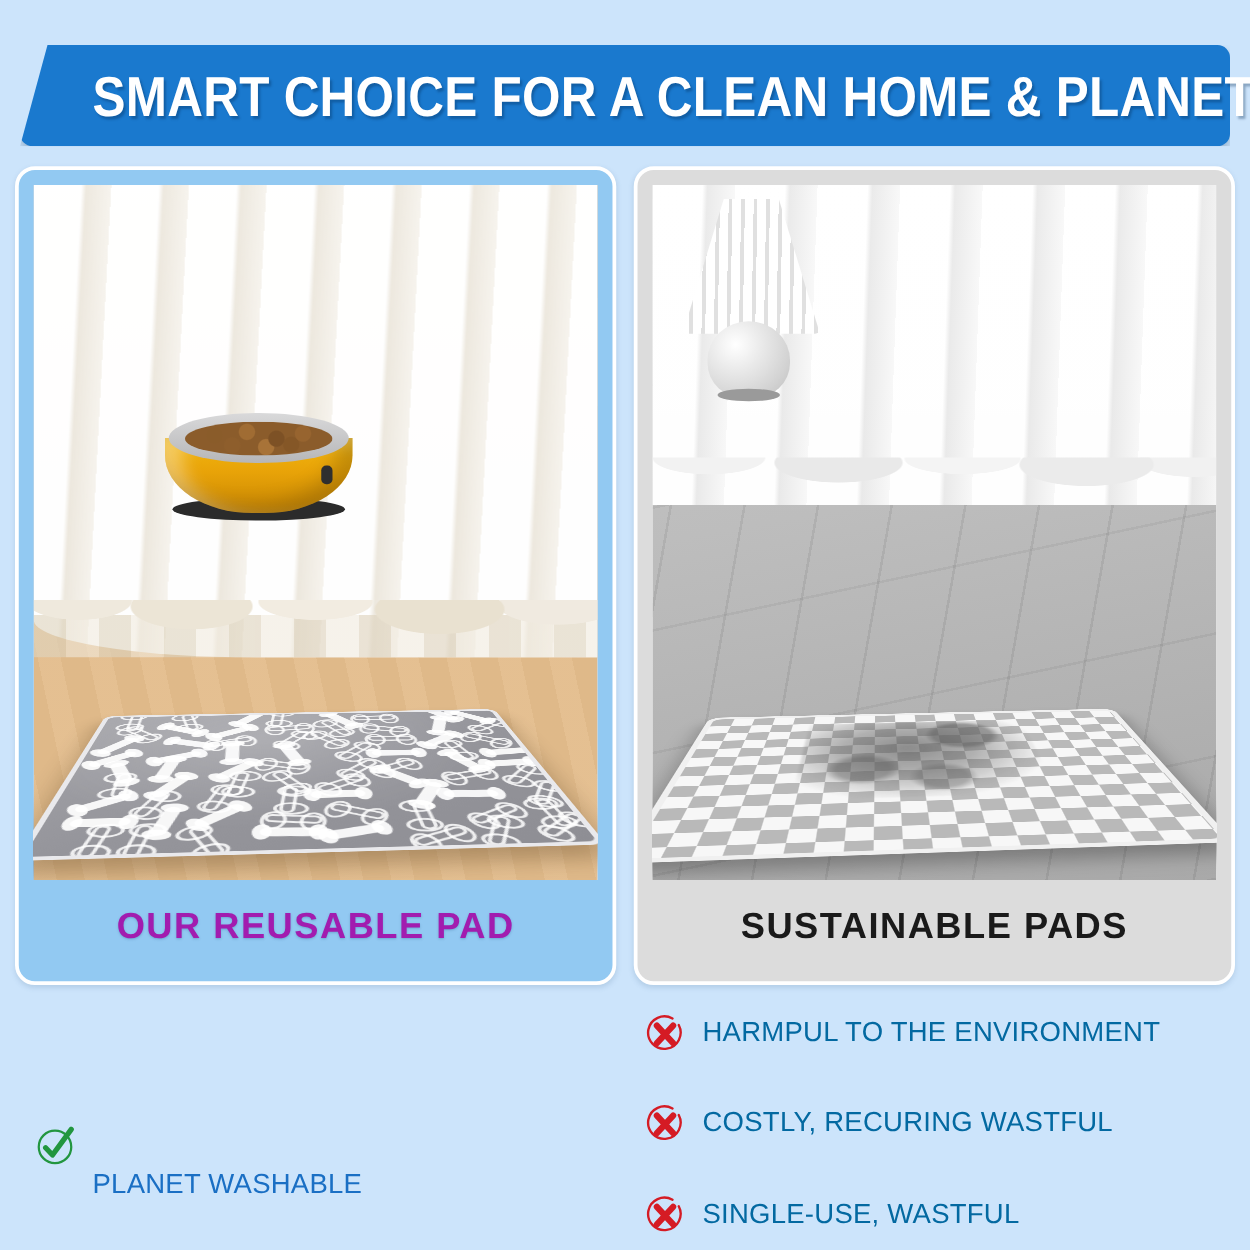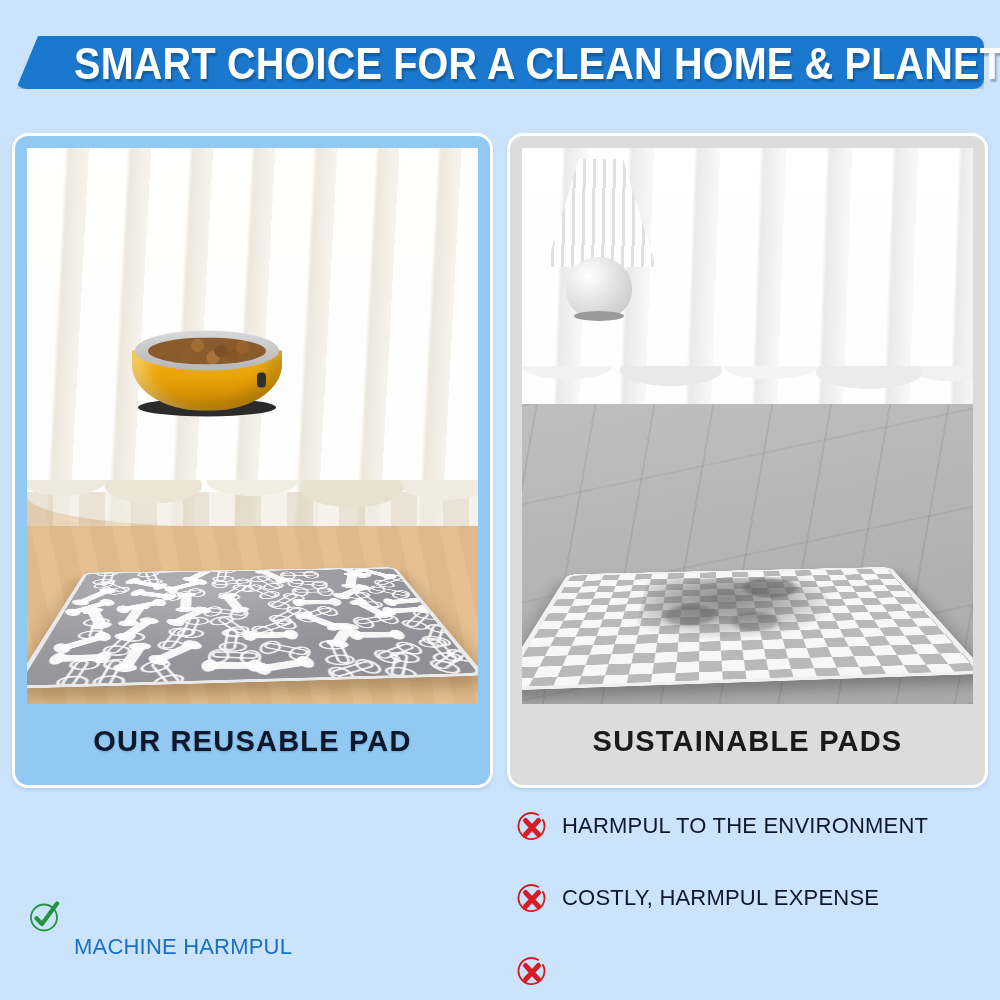--- a/index.html
+++ b/index.html
@@ -8,21 +8,21 @@
     background: #cce4fb;
     font-family: "Liberation Sans", sans-serif;
     position: relative;
     overflow: hidden;
   }
 
   
   .banner-wrap {
     position: absolute;
     left: 16px; top: 36px;
-    width: 968px; height: 53px;
+    width: 968px; height: 81px;
   }
   .banner {
     position: absolute;
     inset: 0;
     background: #1a79ce;
     border-radius: 0 10px 10px 10px;
     -webkit-clip-path: polygon(22px 0, 100% 0, 100% 100%, 0 100%);
     clip-path: polygon(22px 0, 100% 0, 100% 100%, 0 100%);
     box-shadow: 0 4px 7px rgba(20,60,100,0.28);
   }
@@ -69,21 +69,21 @@
     position: absolute;
     left: 0; right: 0; bottom: 0;
     height: 87px;
     display: flex;
     align-items: center;
     justify-content: center;
     font-size: 29px;
     font-weight: bold;
     letter-spacing: 1.2px;
   }
-  .card.left  .card-caption { color: #0f172a; text-shadow: 0 1px 2px rgba(0,60,110,0.25); }
+  .card.left  .card-caption { color: #a21caf; text-shadow: 0 1px 2px rgba(0,60,110,0.25); }
   .card.right .card-caption { color: #1a1a1a; }
 
   
   .scene { position: absolute; inset: 0; }
 
   .floor-warm {
     position: absolute; inset: 0;
     background:
       repeating-linear-gradient(101deg,
         rgba(150,100,50,0.10) 0px, rgba(150,100,50,0.10) 2px,
@@ -304,21 +304,21 @@
   .bullets { position: absolute; top: 800px; left: 0; right: 0; height: 200px; }
   .bullet {
     position: absolute;
     display: flex;
     align-items: flex-start;
     gap: 14px;
   }
   .bullet .icon { flex: 0 0 auto; width: 32px; height: 32px; margin-top: 1px; }
   .bullet .txt { font-size: 22px; line-height: 1.42; letter-spacing: 0.2px; }
   .col-left  .txt { color: #1a6fc4; }
-  .col-right .txt { color: #0f172a; }
+  .col-right .txt { color: #0369a1; }
 
   .b-l1 { left: 28px; top: 10px; }
   .b-l2 { left: 28px; top: 100px; }
   .b-r1 { left: 516px; top: 10px; }
   .b-r2 { left: 516px; top: 82px; }
   .b-r3 { left: 516px; top: 155px; }
 </style>
 </head>
 <body>
 
@@ -447,46 +447,47 @@
 
   <div class="bullet col-left b-l2">
     <span class="icon">
       <svg viewBox="0 0 32 32" width="32" height="32">
         <circle cx="16" cy="16.5" r="13" fill="none" stroke="#22963f" stroke-width="1.8"></circle>
         <path d="M8.5 17.2 L14 23 L29 2.5" fill="none" stroke="#22963f" stroke-width="4.2" stroke-linecap="round" stroke-linejoin="round"></path>
       </svg>
     </span>
     <span class="txt">
       <br>
-      <span>MACHINE HARMPUL</span>
+      <span>PLANET WASHABLE</span>
     </span>
   </div>
 
   <div class="bullet col-right b-r1">
     <span class="icon">
       <svg viewBox="0 0 32 32" width="32" height="32">
         <path d="M27 9 A13 13 0 1 1 22 3.8" fill="none" stroke="#d51b24" stroke-width="1.9" stroke-linecap="round"></path>
         <path d="M9.5 9.5 L22.5 23.5 M22.5 9.5 L9.5 23.5" fill="none" stroke="#d51b24" stroke-width="5" stroke-linecap="round"></path>
       </svg>
     </span>
     <span class="txt">HARMPUL TO THE ENVIRONMENT</span>
   </div>
 
   <div class="bullet col-right b-r2">
     <span class="icon">
       <svg viewBox="0 0 32 32" width="32" height="32">
         <path d="M27 9 A13 13 0 1 1 22 3.8" fill="none" stroke="#d51b24" stroke-width="1.9" stroke-linecap="round"></path>
         <path d="M9.5 9.5 L22.5 23.5 M22.5 9.5 L9.5 23.5" fill="none" stroke="#d51b24" stroke-width="5" stroke-linecap="round"></path>
       </svg>
     </span>
-    <span class="txt">COSTLY, HARMPUL EXPENSE</span>
+    <span class="txt">COSTLY, RECURING WASTFUL</span>
   </div>
 
   <div class="bullet col-right b-r3">
     <span class="icon">
       <svg viewBox="0 0 32 32" width="32" height="32">
         <path d="M27 9 A13 13 0 1 1 22 3.8" fill="none" stroke="#d51b24" stroke-width="1.9" stroke-linecap="round"></path>
         <path d="M9.5 9.5 L22.5 23.5 M22.5 9.5 L9.5 23.5" fill="none" stroke="#d51b24" stroke-width="5" stroke-linecap="round"></path>
       </svg>
     </span>
+    <span class="txt">SINGLE-USE, WASTFUL</span>
   </div>
 
 </div>
 
 </body></html>

